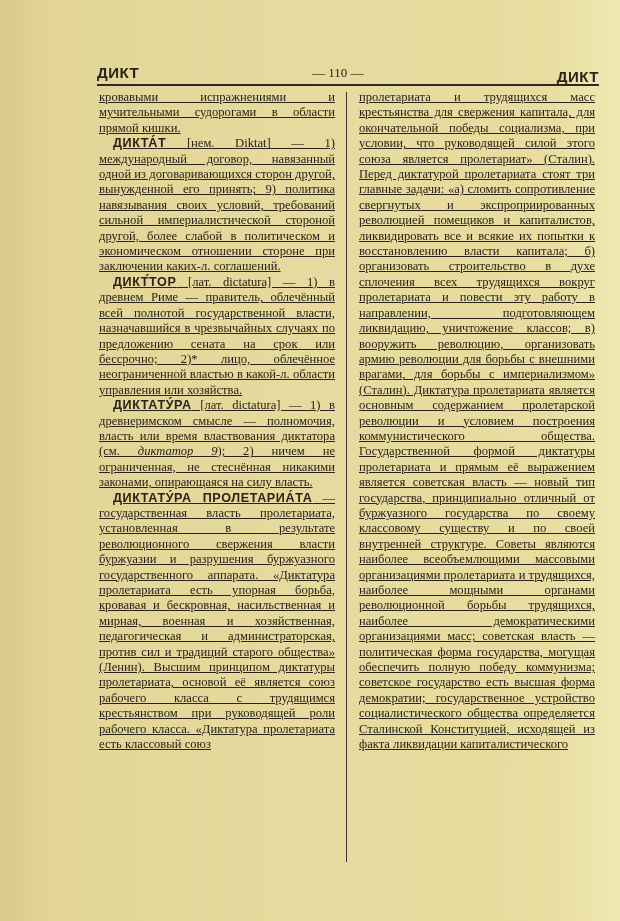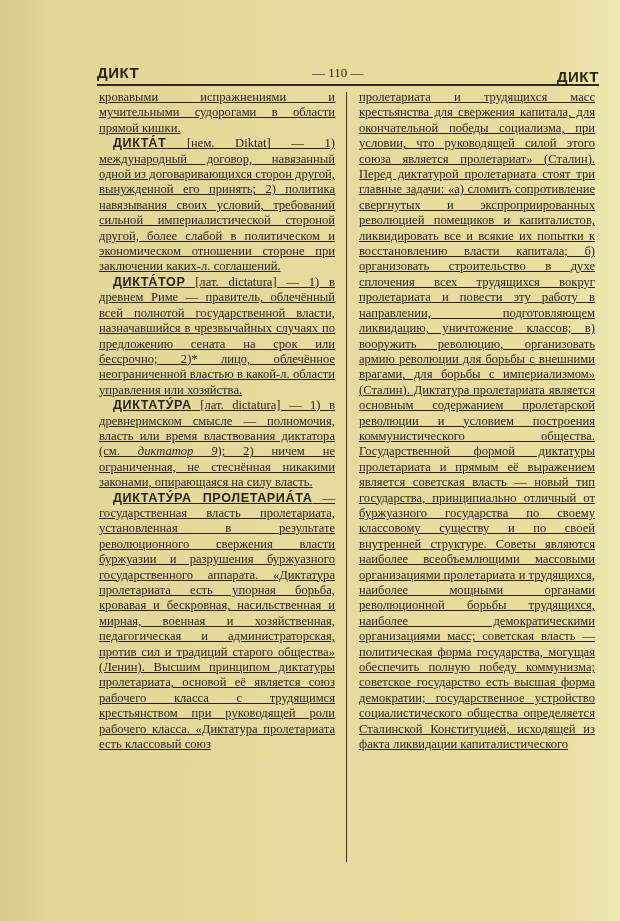--- a/index.html
+++ b/index.html
@@ -37,23 +37,23 @@
 
   <div class="header">
     <span class="hdr-left">ДИКТ</span>
     <span class="hdr-center">— 110 —</span>
     <span class="hdr-right">ДИКТ</span>
   </div>
 
   <div class="col col-left">
     <p>кровавыми испражнениями и мучительными судорогами в области прямой кишки.</p>
 
-    <p class="entry"><span class="hw">ДИКТА́Т</span><span> [нем. Diktat] — </span><span>1) международный договор, навязанный одной из договаривающихся сторон другой, вынужденной его принять; 2) политика навязывания своих условий, требований сильной империалистической стороной другой, более слабой в политическом и экономическом отношении стороне при заключении каких-л. соглашений.</span></p>
+    <p class="entry"><span class="hw">ДИКТА́Т</span><span> [нем. Diktat] — </span><span>1) международный договор, навязанный одной из договаривающихся сторон другой, вынужденной его принять; 9) политика навязывания своих условий, требований сильной империалистической стороной другой, более слабой в политическом и экономическом отношении стороне при заключении каких-л. соглашений.</span></p>
 
-    <p class="entry"><span class="hw">ДИКТА́ТОР</span><span> [лат. dictatura] — </span><span>1) в древнем Риме — правитель, облечённый всей полнотой государственной власти, назначавшийся в чрезвычайных случаях по предложению сената на срок или бессрочно; 2)* лицо, облечённое неограниченной властью в какой-л. области управления или хозяйства.</span></p>
+    <p class="entry"><span class="hw">ДИКТ́ТОР</span><span> [лат. dictatura] — </span><span>1) в древнем Риме — правитель, облечённый всей полнотой государственной власти, назначавшийся в чрезвычайных случаях по предложению сената на срок или бессрочно; 2)* лицо, облечённое неограниченной властью в какой-л. области управления или хозяйства.</span></p>
 
     <p class="entry"><span class="hw">ДИКТАТУ́РА</span><span> [лат. dictatura] — </span><span>1) в древнеримском смысле — полномочия, власть или время властвования диктатора (см. </span><span class="it">диктатор 9</span><span>); 2) ничем не ограниченная, не стеснённая никакими законами, опирающаяся на силу власть.</span></p>
 
     <p class="entry"><span class="hw">ДИКТАТУ́РА ПРОЛЕТАРИА́ТА</span><span> — </span><span>государственная власть пролетариата, установленная в результате революционного свержения власти буржуазии и разрушения буржуазного государственного аппарата. «Диктатура пролетариата есть упорная борьба, кровавая и бескровная, насильственная и мирная, военная и хозяйственная, педагогическая и администраторская, против сил и традиций старого общества» (Ленин). Высшим принципом диктатуры пролетариата, основой её является союз рабочего класса с трудящимся крестьянством при руководящей роли рабочего класса. «Диктатура пролетариата есть классовый союз</span></p>
   </div>
 
   <div class="divider"></div>
 
   <div class="col col-right">
     <p>пролетариата и трудящихся масс крестьянства для свержения капитала, для окончательной победы социализма, при условии, что руководящей силой этого союза является пролетариат» (Сталин). Перед диктатурой пролетариата стоят три главные задачи: «а) сломить сопротивление свергнутых и экспроприированных революцией помещиков и капиталистов, ликвидировать все и всякие их попытки к восстановлению власти капитала; б) организовать строительство в духе сплочения всех трудящихся вокруг пролетариата и повести эту работу в направлении, подготовляющем ликвидацию, уничтожение классов; в) вооружить революцию, организовать армию революции для борьбы с внешними врагами, для борьбы с империализмом» (Сталин). Диктатура пролетариата является основным содержанием пролетарской революции и условием построения коммунистического общества. Государственной формой диктатуры пролетариата и прямым её выражением является советская власть — новый тип государства, принципиально отличный от буржуазного государства по своему классовому существу и по своей внутренней структуре. Советы являются наиболее всеобъемлющими массовыми организациями пролетариата и трудящихся, наиболее мощными органами революционной борьбы трудящихся, наиболее демократическими организациями масс; советская власть — политическая форма государства, могущая обеспечить полную победу коммунизма; советское государство есть высшая форма демократии; государственное устройство социалистического общества определяется Сталинской Конституцией, исходящей из факта ликвидации капиталистического</p>

